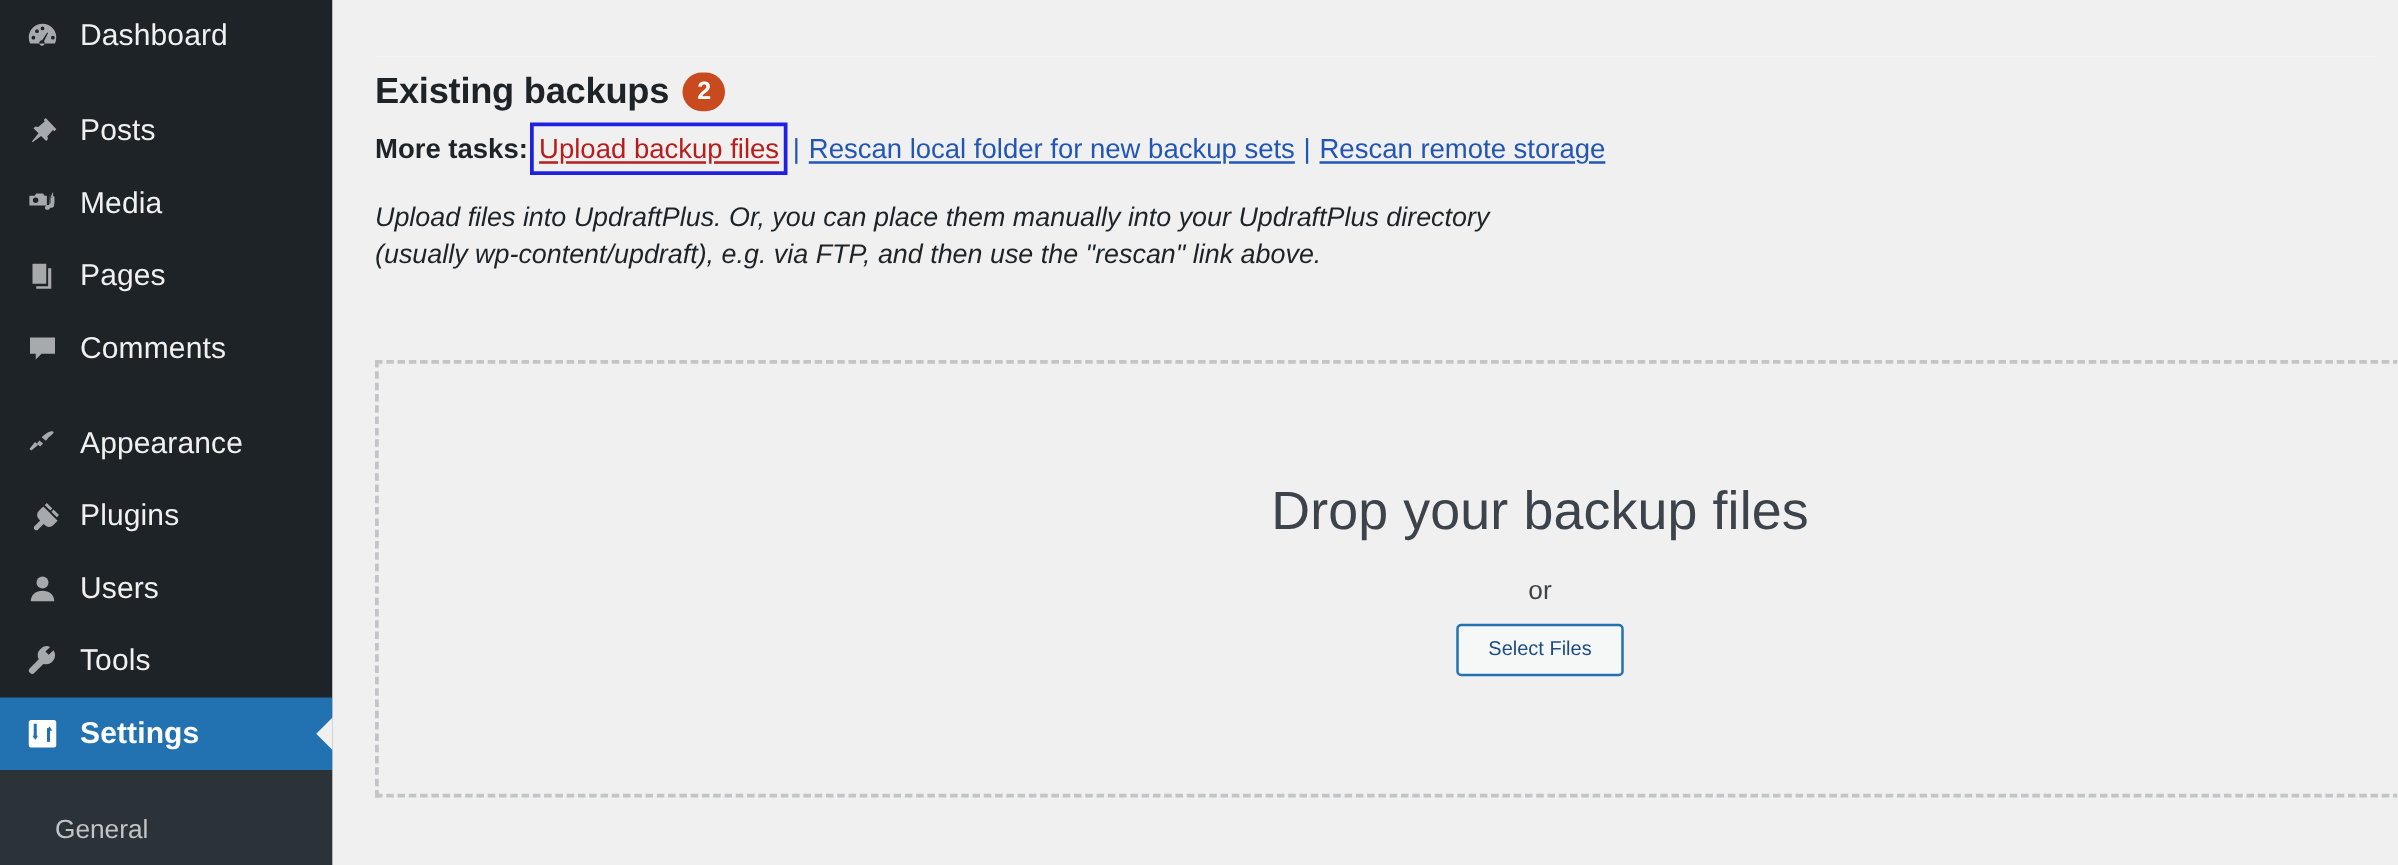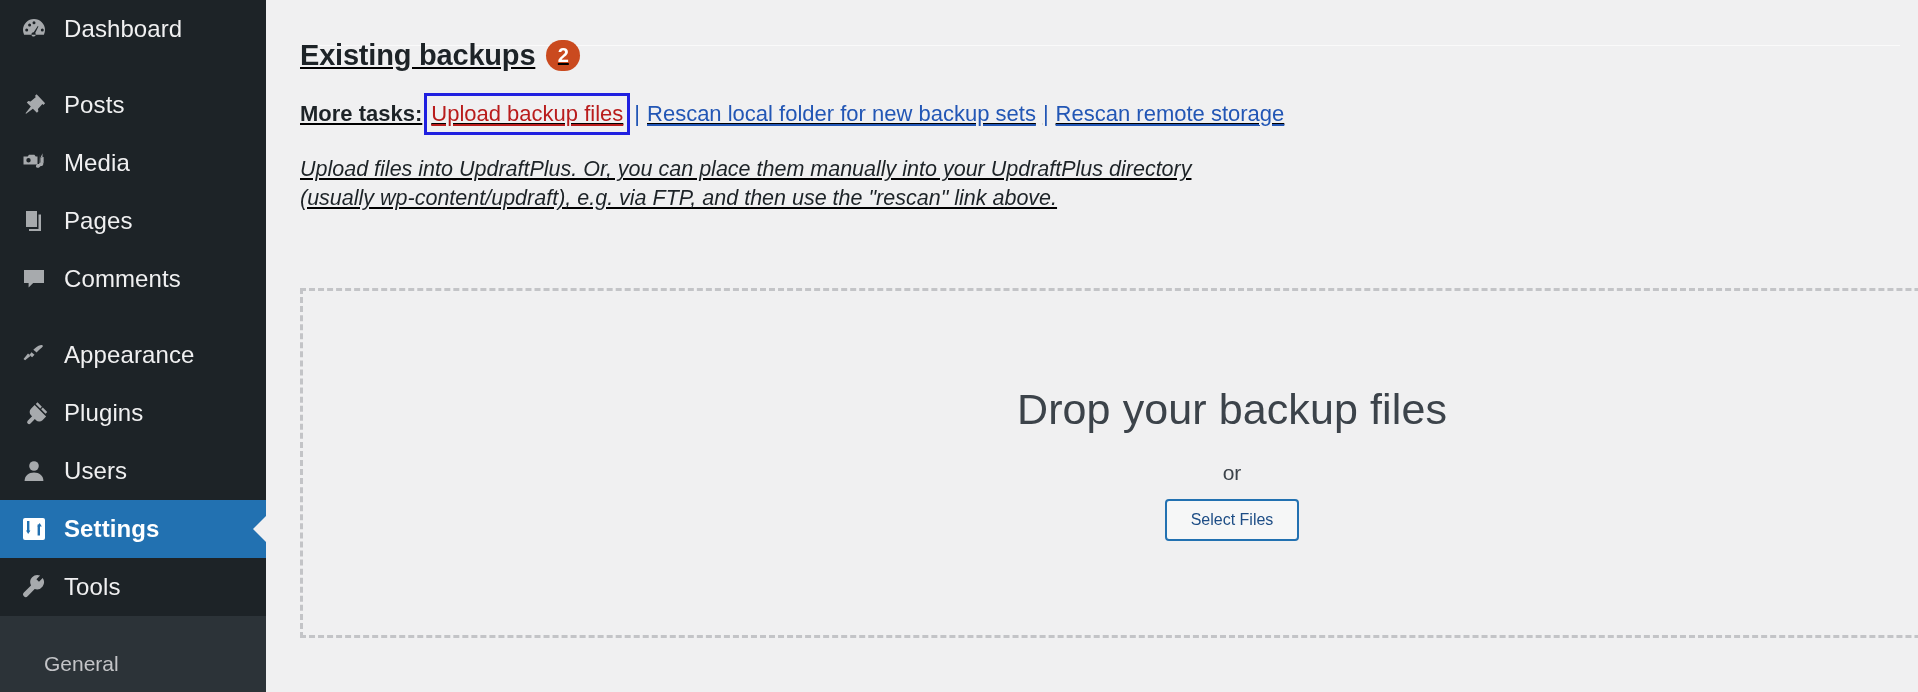--- a/index.html
+++ b/index.html
@@ -94,23 +94,22 @@
     left: 34px;
     top: 45px;
     width: 1600px;
     height: 1px;
     background: #dcdcde;
     border-bottom: 1px solid #fafafa;
   }
   #page-body {
     position: absolute;
     left: 34px;
-    top: 38px;
+    top: 56px;
     right: 18px;
-    text-decoration: underline;
   }
 
   h2#heading {
     margin: 0;
     font-size: 29px;
     font-weight: 700;
     color: #1d2327;
     letter-spacing: -0.2px;
     display: flex;
     align-items: center;
@@ -126,21 +125,21 @@
     padding: 0 10px;
     border-radius: 16px;
     background: #ca4a1f;
     color: #fff;
     font-size: 20px;
     font-weight: 600;
     line-height: 1;
   }
 
   #more-tasks {
-    margin-top: 27px;
+    margin-top: 14px;
     font-size: 22px;
     color: #1d2327;
     display: flex;
     align-items: center;
     white-space: nowrap;
     line-height: 1.3;
   }
   #more-tasks-label {
     font-weight: 700;
     color: #1d2327;
@@ -280,43 +279,43 @@
         </div>
         <div class="menu-item">
           <span class="mi-icon">
             <svg width="28" height="28" viewBox="0 0 28 28" fill="#a7aaad">
               <circle cx="14" cy="9" r="4.8"></circle>
               <path d="M4.6 24c0-5.3 4.2-8.4 9.4-8.4s9.4 3.1 9.4 8.4z"></path>
             </svg>
           </span>
           <span class="mi-label">Users</span>
         </div>
+        <div class="menu-item">
+          <span class="mi-icon">
+            <svg width="28" height="28" viewBox="0 0 28 28" fill="#a7aaad">
+              <path d="M22.7 5.1 19 8.8 16.4 6.2l3.7-3.7A7.2 7.2 0 0 0 11 12.4L3.9 19.5a2.6 2.6 0 0 0 0 3.7 2.6 2.6 0 0 0 3.7 0l7.1-7.1a7.2 7.2 0 0 0 8-11z"></path>
+            </svg>
+          </span>
+          <span class="mi-label">Tools</span>
+        </div>
         <div class="menu-item current">
           <span class="mi-icon">
             <svg width="28" height="28" viewBox="0 0 28 28" fill="#ffffff">
               <rect x="3" y="3" width="22" height="22" rx="2"></rect>
               <g fill="#2271b1">
                 <rect x="7" y="6" width="2.4" height="11"></rect>
                 <path d="M6 15.5h4.4L8.2 19z"></path>
                 <rect x="17.6" y="9.5" width="2.4" height="11"></rect>
                 <path d="M21.8 11.5h-4.4L19.6 8z"></path>
               </g>
             </svg>
           </span>
           <span class="mi-label">Settings</span>
           <span class="arrow"></span>
         </div>
-        <div class="menu-item">
-          <span class="mi-icon">
-            <svg width="28" height="28" viewBox="0 0 28 28" fill="#a7aaad">
-              <path d="M22.7 5.1 19 8.8 16.4 6.2l3.7-3.7A7.2 7.2 0 0 0 11 12.4L3.9 19.5a2.6 2.6 0 0 0 0 3.7 2.6 2.6 0 0 0 3.7 0l7.1-7.1a7.2 7.2 0 0 0 8-11z"></path>
-            </svg>
-          </span>
-          <span class="mi-label">Tools</span>
-        </div>
       </div>
     <div class="submenu" id="submenu-list">
         <div class="submenu-item">General</div>
       </div>
   </nav>
 
   <main id="main">
 
     <div id="content-divider"></div>
 

